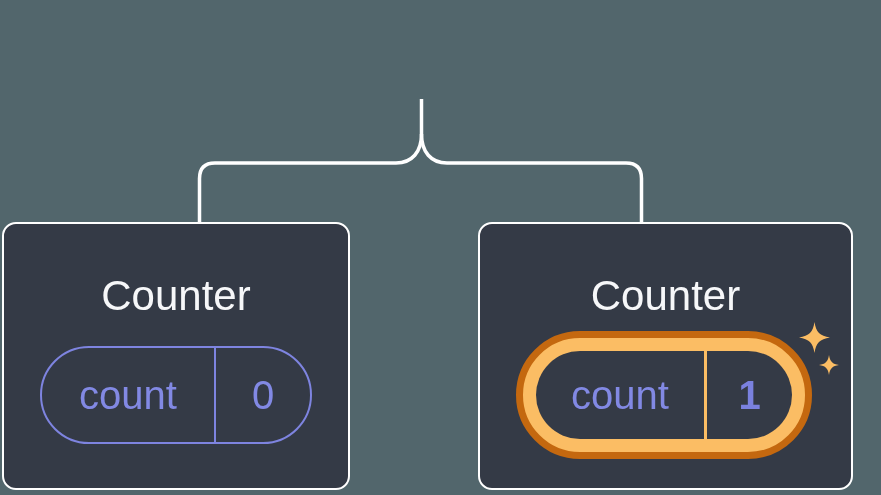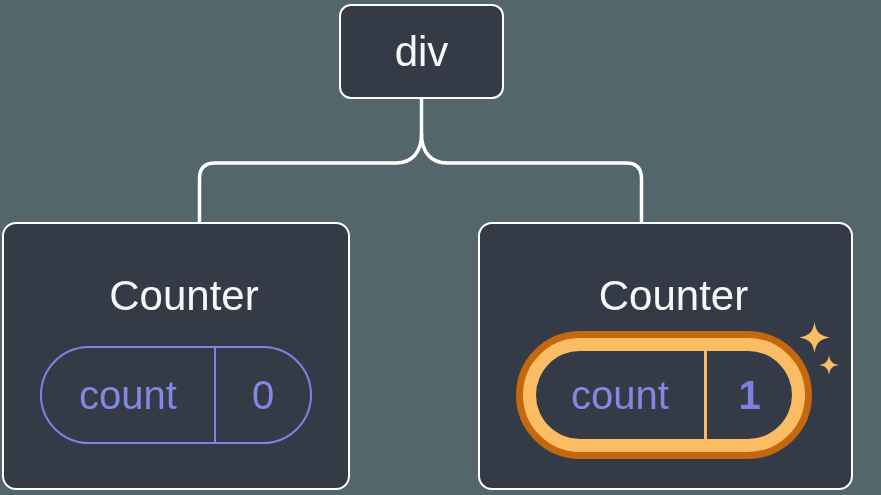--- a/index.html
+++ b/index.html
@@ -54,21 +54,21 @@
     box-sizing: border-box;
     background: var(--card_bg, #343A46);
     border: 2.5px solid var(--card_border, #FFFFFF);
     border-radius: 14px;
   }
   .card-left  { left: 2px; }
   .card-right { left: 478px; width: 375px; }
   .card-title {
     position: absolute;
     top: 51px;
-    left: 8px;
+    left: 0;
     width: 100%;
     text-align: center;
     color: var(--title_text, #F6F7F9);
     font-size: 42px;
     line-height: 42px;
   }
   
   .pill-plain {
     position: absolute;
     left: 36px;
@@ -133,23 +133,20 @@
 <body>
 
 <div class="stage">
 
   <svg class="connector" viewBox="0 0 881 495" aria-hidden="true">
     <path d="M421.5 99 V 134"></path>
     <path d="M421.5 134 C421.5 152 412 163 396 163 L215 163 Q199.5 163 199.5 178.5 L199.5 222"></path>
     <path d="M421.5 134 C421.5 152 431 163 447 163 L626 163 Q641.5 163 641.5 178.5 L641.5 222"></path>
   </svg>
 
-  <div class="node-div">
-    <span>div</span>
-  </div>
 
   <div class="card card-left">
     <div class="card-title">Counter</div>
     <div class="pill-plain">
       <div class="seg seg-key">count</div>
       <div class="seg seg-val">0</div>
     </div>
   </div>
 
   <div class="card card-right">

